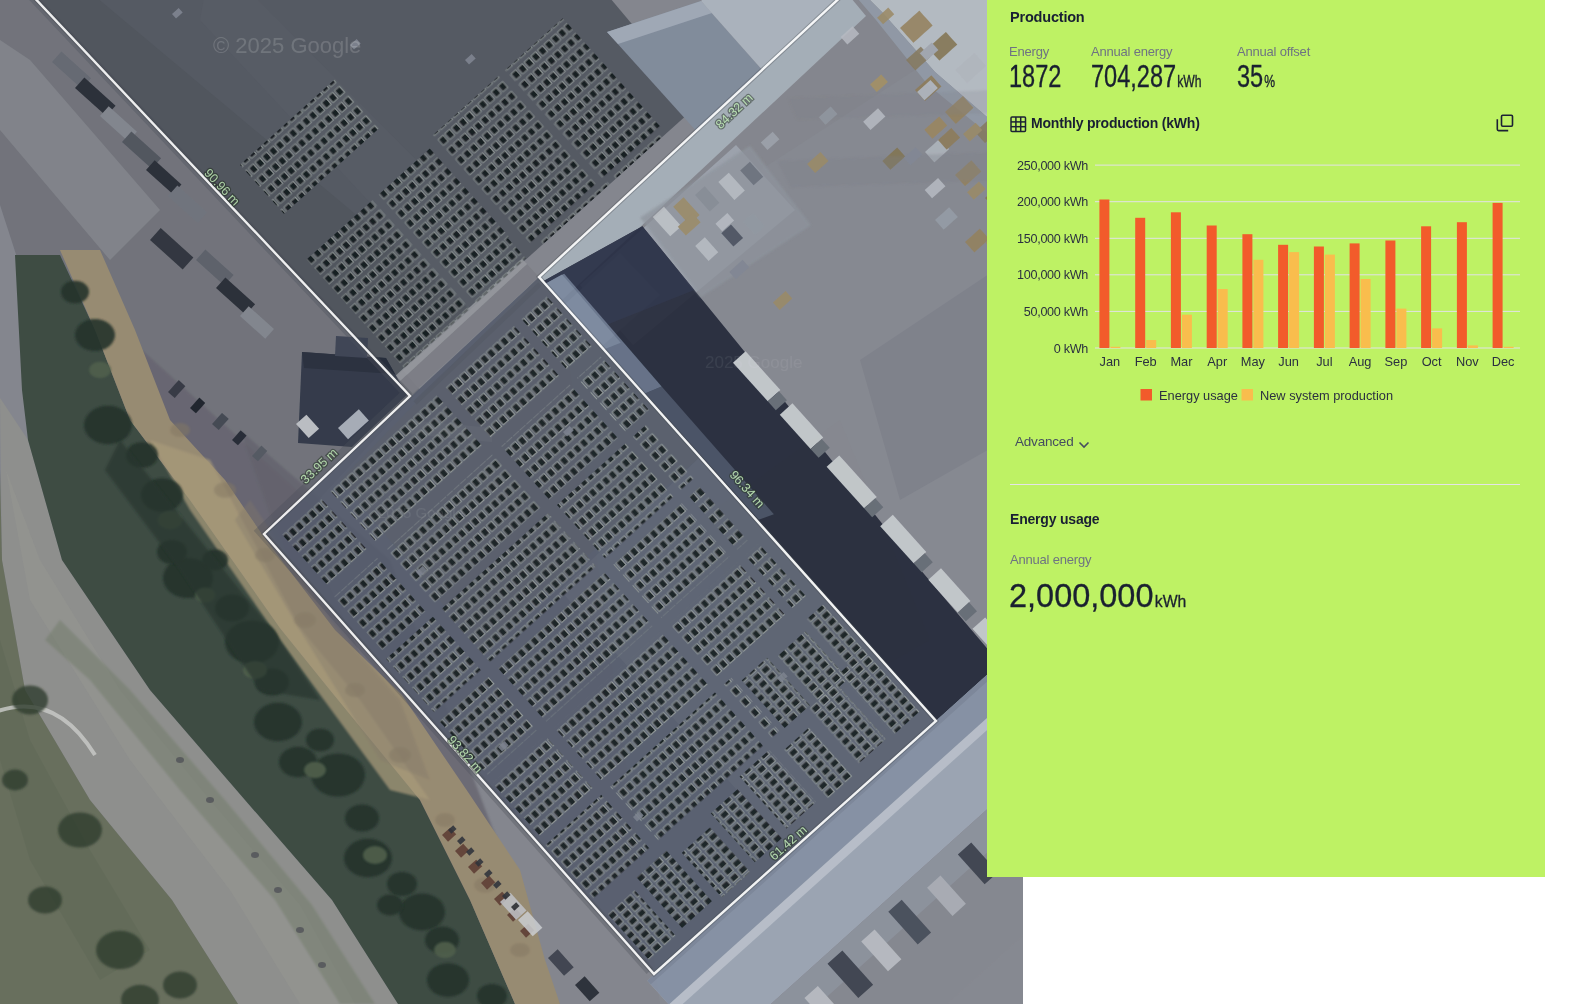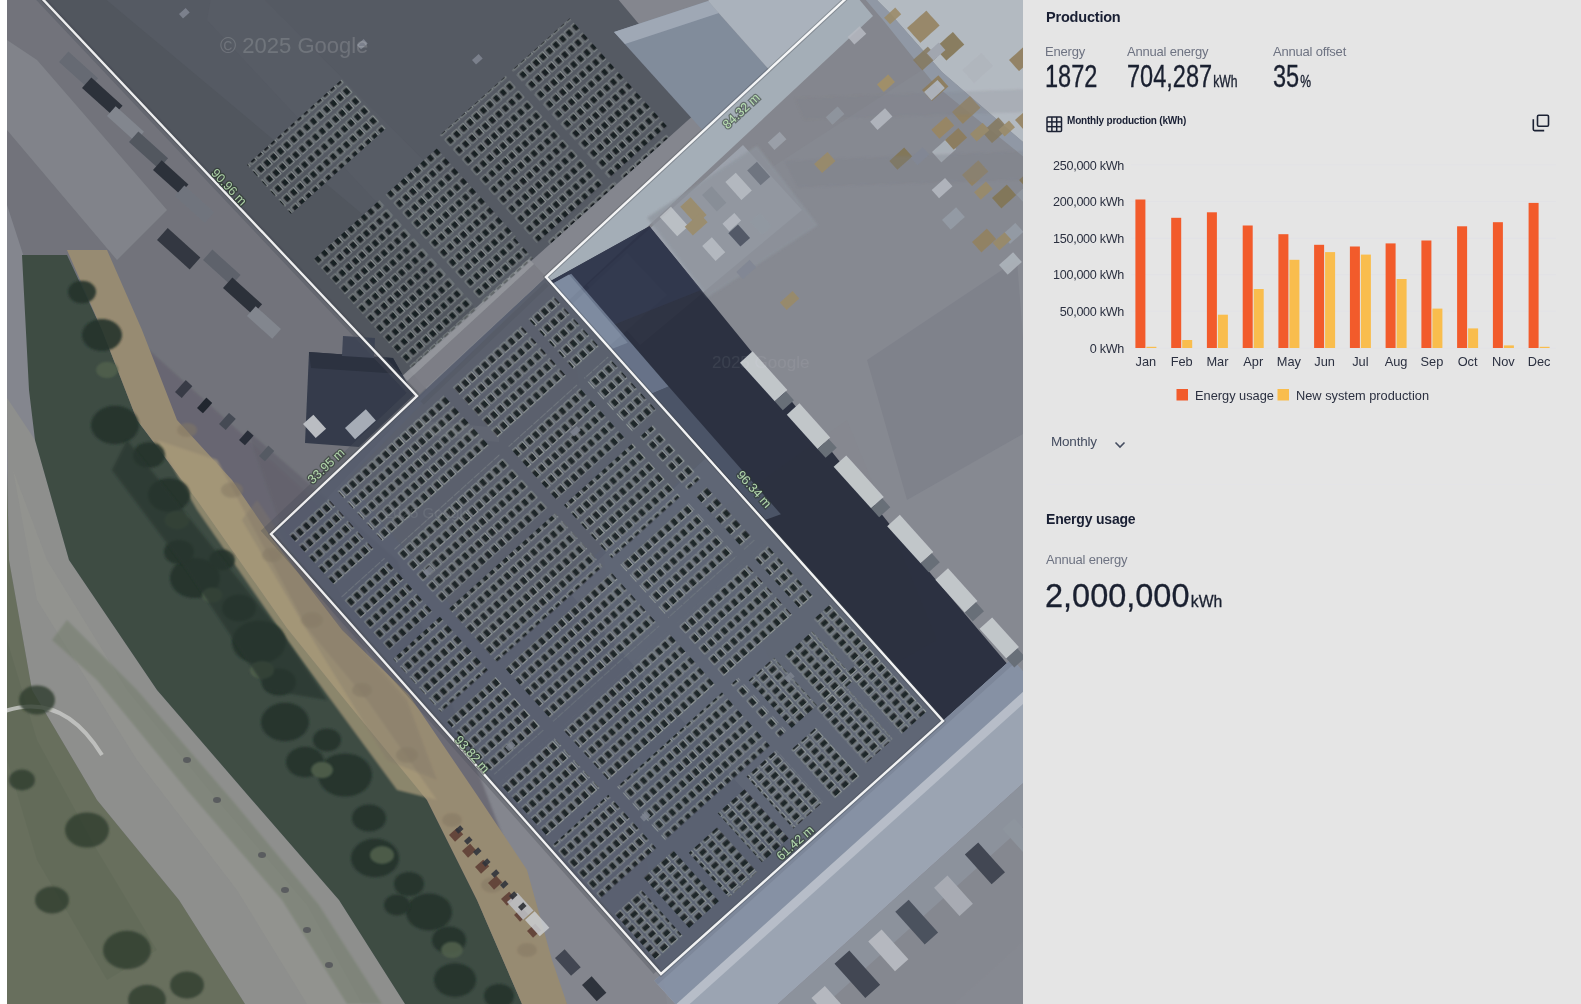--- a/index.html
+++ b/index.html
@@ -1,19 +1,19 @@
 <!DOCTYPE html>
 <html><head><meta charset="utf-8"><title>Design</title>
 <style>
 html,body{margin:0;padding:0;background:#fff}
 *{box-sizing:border-box}
 </style></head>
 <body>
 <div style="position:relative;width:1581px;height:1004px;overflow:hidden;font-family:'Liberation Sans',sans-serif">
-<div style="position:absolute;left:7px;top:0;width:1023px;height:1004px;overflow:hidden">
+<div style="position:absolute;left:0;top:0;width:1023px;height:1004px;overflow:hidden">
       <svg width="1023" height="1004" viewBox="0 0 1023 1004" xmlns="http://www.w3.org/2000/svg" style="display:block">
 <defs>
 <pattern id="pan" patternUnits="userSpaceOnUse" width="8.9" height="14.3">
  <rect x="0.5" y="0.5" width="7.4" height="9.1" fill="#aeb7b1"></rect>
  <rect x="1.4" y="1.4" width="5.6" height="7.3" fill="#0f1217"></rect>
 </pattern>
 <pattern id="pan2" patternUnits="userSpaceOnUse" width="8.9" height="13.2">
  <rect x="0.5" y="0.5" width="7.4" height="8.6" fill="#aeb7b1"></rect>
  <rect x="1.4" y="1.4" width="5.6" height="6.8" fill="#0f1217"></rect>
 </pattern>
@@ -317,38 +317,38 @@
 <text x="219" y="190" transform="rotate(46.8 219 190)" text-anchor="middle" font-family="Liberation Sans, sans-serif" font-size="12.5" fill="#b9e2b0" style="paint-order:stroke;stroke:#1e2a1e;stroke-width:2.6px;stroke-opacity:0.55">90.96 m</text>
 <text x="322" y="469" transform="rotate(-43.4 322 469)" text-anchor="middle" font-family="Liberation Sans, sans-serif" font-size="12.5" fill="#b9e2b0" style="paint-order:stroke;stroke:#1e2a1e;stroke-width:2.6px;stroke-opacity:0.55">33.95 m</text>
 <text x="744" y="492" transform="rotate(48.2 744 492)" text-anchor="middle" font-family="Liberation Sans, sans-serif" font-size="12.5" fill="#b9e2b0" style="paint-order:stroke;stroke:#1e2a1e;stroke-width:2.6px;stroke-opacity:0.55">96.34 m</text>
 <text x="462" y="757" transform="rotate(48.3 462 757)" text-anchor="middle" font-family="Liberation Sans, sans-serif" font-size="12.5" fill="#b9e2b0" style="paint-order:stroke;stroke:#1e2a1e;stroke-width:2.6px;stroke-opacity:0.55">93.82 m</text>
 <text x="791" y="846" transform="rotate(-41.9 791 846)" text-anchor="middle" font-family="Liberation Sans, sans-serif" font-size="12.5" fill="#b9e2b0" style="paint-order:stroke;stroke:#1e2a1e;stroke-width:2.6px;stroke-opacity:0.55">61.42 m</text>
 <text x="737" y="114" transform="rotate(-42.9 737 114)" text-anchor="middle" font-family="Liberation Sans, sans-serif" font-size="12.5" fill="#b9e2b0" style="paint-order:stroke;stroke:#1e2a1e;stroke-width:2.6px;stroke-opacity:0.55">84.32 m</text>
 </g>
       </svg>
     </div>
 
-<div style="position:absolute;left:1023px;top:0;width:558px;height:1004px;background:#e5e5e5;font-family:'Liberation Sans',sans-serif">
+<div style="position:absolute;left:987px;top:0;width:558px;height:877px;background:#bef264;font-family:'Liberation Sans',sans-serif">
   <div style="position:absolute;left:23px;top:9px;font-size:14.5px;font-weight:700;color:#191f33;letter-spacing:-0.2px">Production</div>
   <div style="position:absolute;left:22px;top:44px;font-size:13px;color:#6e7382;letter-spacing:-0.2px">Energy</div>
   <div style="position:absolute;left:104px;top:44px;font-size:13px;color:#6e7382;letter-spacing:-0.2px">Annual energy</div>
   <div style="position:absolute;left:250px;top:44px;font-size:13px;color:#6e7382;letter-spacing:-0.2px">Annual offset</div>
   <div style="position:absolute;left:22px;top:59px;font-size:31px;color:#1a2030;-webkit-text-stroke:0.35px #1a2030;transform:scaleX(0.76);transform-origin:0 0;white-space:nowrap">1872</div>
   <div style="position:absolute;left:104px;top:59px;font-size:31px;color:#1a2030;-webkit-text-stroke:0.35px #1a2030;transform:scaleX(0.76);transform-origin:0 0;white-space:nowrap">704,287<span style="font-size:16px;letter-spacing:0"> kWh</span></div>
   <div style="position:absolute;left:250px;top:59px;font-size:31px;color:#1a2030;-webkit-text-stroke:0.35px #1a2030;transform:scaleX(0.76);transform-origin:0 0;white-space:nowrap">35<span style="font-size:16px"> %</span></div>
   <svg width="17" height="17" viewBox="0 0 17 17" style="position:absolute;left:23px;top:116px">
         <g fill="none" stroke="#1c2234" stroke-width="1.5">
           <rect x="1" y="1" width="14.5" height="14.5" rx="1"></rect>
           <line x1="5.9" y1="1" x2="5.9" y2="15.5"></line>
           <line x1="10.7" y1="1" x2="10.7" y2="15.5"></line>
           <line x1="1" y1="5.9" x2="15.5" y2="5.9"></line>
           <line x1="1" y1="10.7" x2="15.5" y2="10.7"></line>
         </g>
       </svg>
-  <div style="position:absolute;left:44px;top:115px;font-size:10px;font-weight:700;color:#191f33;letter-spacing:-0.2px">Monthly production (kWh)</div>
+  <div style="position:absolute;left:44px;top:115px;font-size:14px;font-weight:700;color:#191f33;letter-spacing:-0.2px">Monthly production (kWh)</div>
   <svg width="18" height="18" viewBox="0 0 18 18" style="position:absolute;left:509px;top:114px">
         <g fill="none" stroke="#1c2234" stroke-width="1.6">
           <rect x="5.5" y="1.2" width="11" height="11" rx="1.2"></rect>
           <path d="M 12.2,16.6 H 2.6 A 1.3 1.3 0 0 1 1.3,15.3 V 5.2"></path>
         </g>
       </svg>
   <div style="position:absolute;left:0;top:0;width:558px;height:430px">
         <svg width="558" height="430" viewBox="0 0 558 430" xmlns="http://www.w3.org/2000/svg" style="position:absolute;left:0;top:0">
 <g font-family="Liberation Sans, sans-serif">
 <line x1="108" y1="348.0" x2="533" y2="348.0" stroke="#e2e2e6" stroke-width="1"></line>
@@ -399,21 +399,21 @@
 <rect x="505.6" y="202.9" width="10.0" height="145.1" fill="#f25b2b"></rect>
 <rect x="516.6" y="346.8" width="10.0" height="1.2" fill="#f9bd4d"></rect>
 <text x="516.1" y="365.5" text-anchor="middle" font-size="12.8" fill="#2b3040">Dec</text>
 <rect x="153.5" y="389" width="11.5" height="11.5" fill="#f25b2b"></rect>
 <text x="172" y="399.5" font-size="12.8" fill="#2b3040">Energy usage</text>
 <rect x="254.5" y="389" width="11.5" height="11.5" fill="#f9bd4d"></rect>
 <text x="273" y="399.5" font-size="12.8" fill="#2b3040">New system production</text>
 </g>
         </svg>
       </div>
-  <div style="position:absolute;left:28px;top:434px;font-size:13.5px;color:#454d60;letter-spacing:-0.2px">Monthly</div>
+  <div style="position:absolute;left:28px;top:434px;font-size:13.5px;color:#454d60;letter-spacing:-0.2px">Advanced</div>
   <svg width="12" height="8" viewBox="0 0 12 8" style="position:absolute;left:91px;top:441px">
         <path d="M 1.5,1.5 L 6,6 L 10.5,1.5" fill="none" stroke="#454d60" stroke-width="1.6"></path>
       </svg>
   <div style="position:absolute;left:23px;top:484px;width:510px;border-top:1px solid #e4e4e7"></div>
   <div style="position:absolute;left:23px;top:511px;font-size:14px;font-weight:700;color:#191f33;letter-spacing:-0.2px">Energy usage</div>
   <div style="position:absolute;left:23px;top:552px;font-size:13px;color:#6e7382;letter-spacing:-0.2px">Annual energy</div>
   <div style="position:absolute;left:22px;top:576px;font-size:34px;color:#1a2030;-webkit-text-stroke:0.3px #1a2030;transform:scaleX(0.955);transform-origin:0 0;white-space:nowrap">2,000,000<span style="font-size:16.5px"> kWh</span></div>
 </div>
 </div>
 </body></html>

